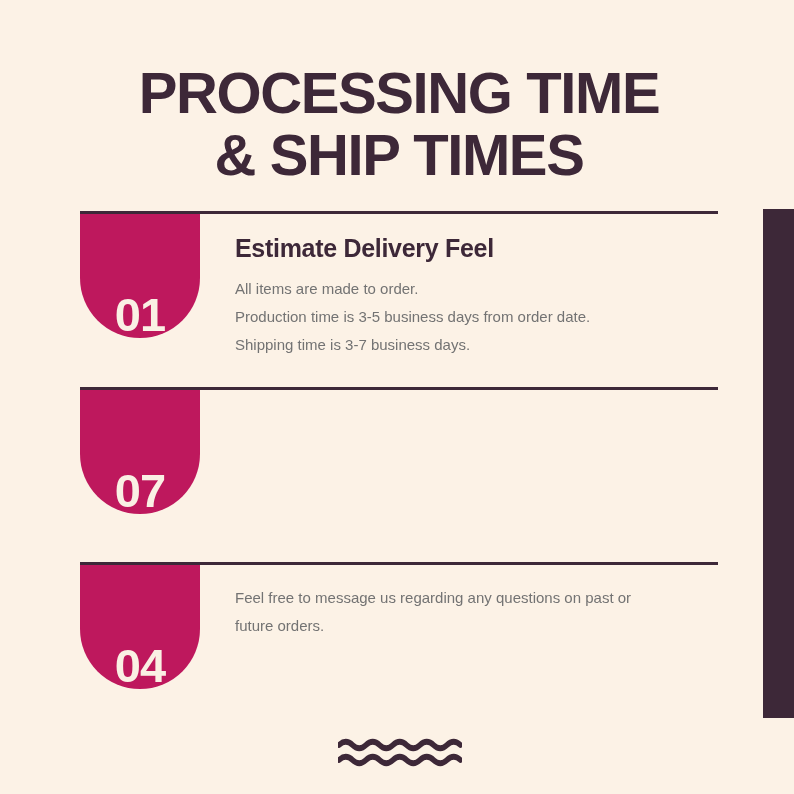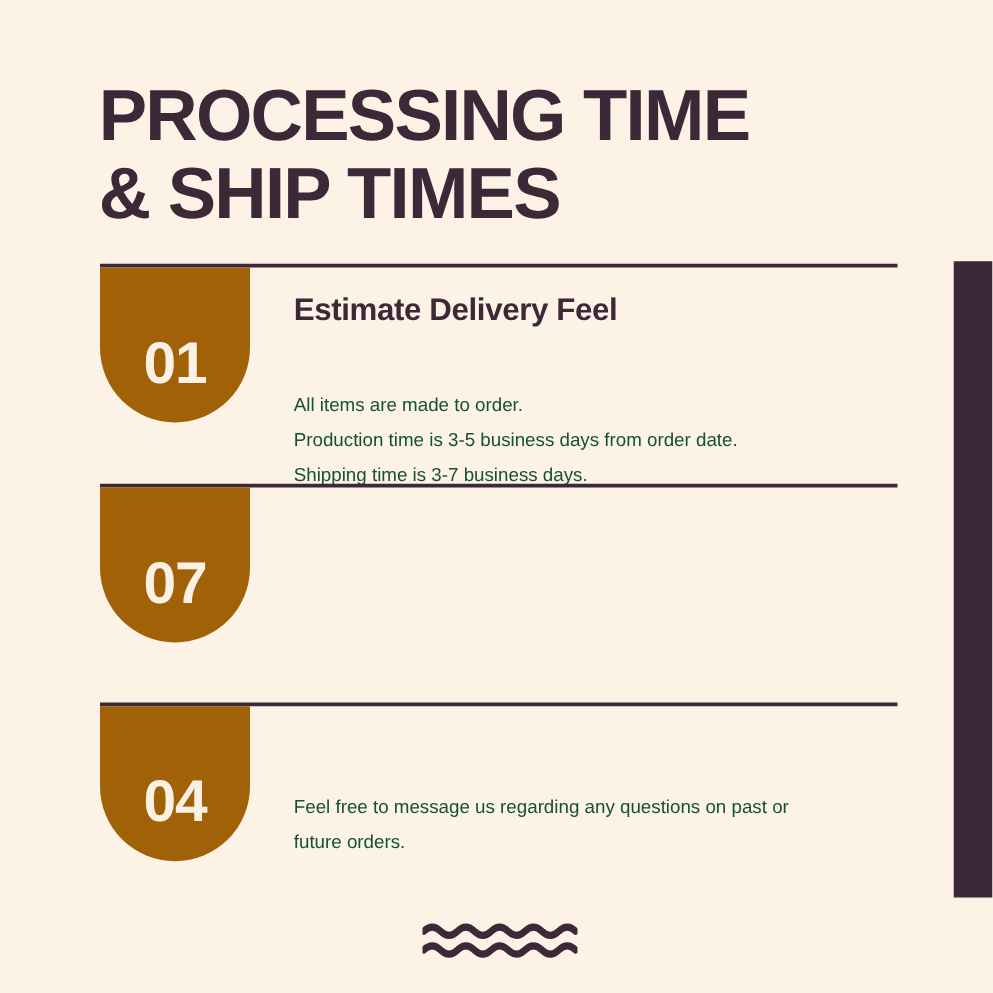--- a/index.html
+++ b/index.html
@@ -32,20 +32,21 @@
     position: absolute;
     left: 79px;
     top: 62px;
     width: 640px;
     font-size: 58px;
     line-height: 62px;
     font-weight: bold;
     letter-spacing: -1.4px;
     color: #3D2838;
     white-space: pre-line;
+    text-align: center;
   }
 
   
   .section {
     position: absolute;
     left: 0;
     width: 794px;
   }
   #section-1 { top: 211px; }
   #section-2 { top: 387px; }
@@ -59,24 +60,24 @@
     height: 3px;
     background: #3D2838;
   }
 
   .badge {
     position: absolute;
     left: 80px;
     top: 3px;
     width: 120px;
     height: 124px;
-    background: #a16207;
+    background: #be185d;
     border-radius: 0 0 60px 60px;
     display: flex;
-    align-items: center;
+    align-items: flex-end;
     justify-content: center;
   }
 
   .badge-number {
     font-size: 47px;
     font-weight: bold;
     line-height: 1;
     color: #FAF0E4;
     letter-spacing: -1px;
     margin-top: 27px;
@@ -94,23 +95,22 @@
     font-weight: bold;
     line-height: 30px;
     color: #3D2838;
     letter-spacing: -0.3px;
     margin-bottom: 12px;
   }
 
   .section-lines {
     font-size: 15px;
     line-height: 28px;
-    color: #14532d;
+    color: #737373;
     white-space: pre-line;
-    margin-top: 48px;
   }
 
   
   #wave-ornament {
     position: absolute;
     left: 338px;
     top: 738px;
     width: 124px;
     height: 32px;
   }

